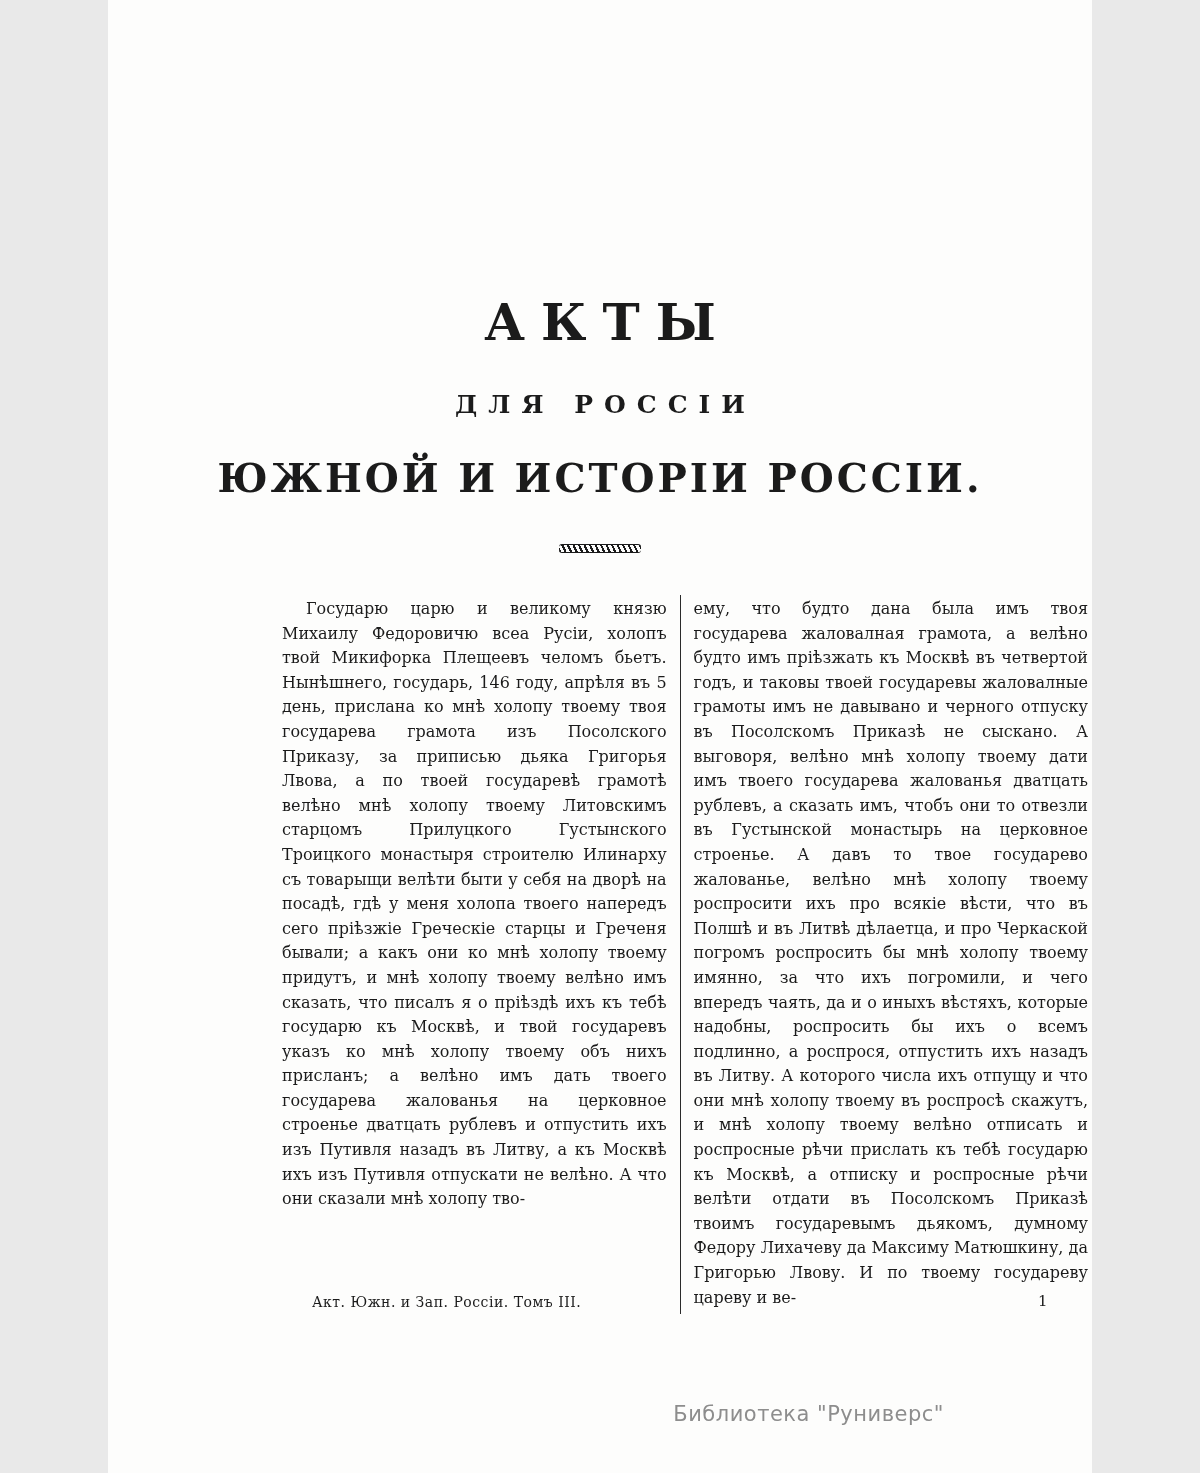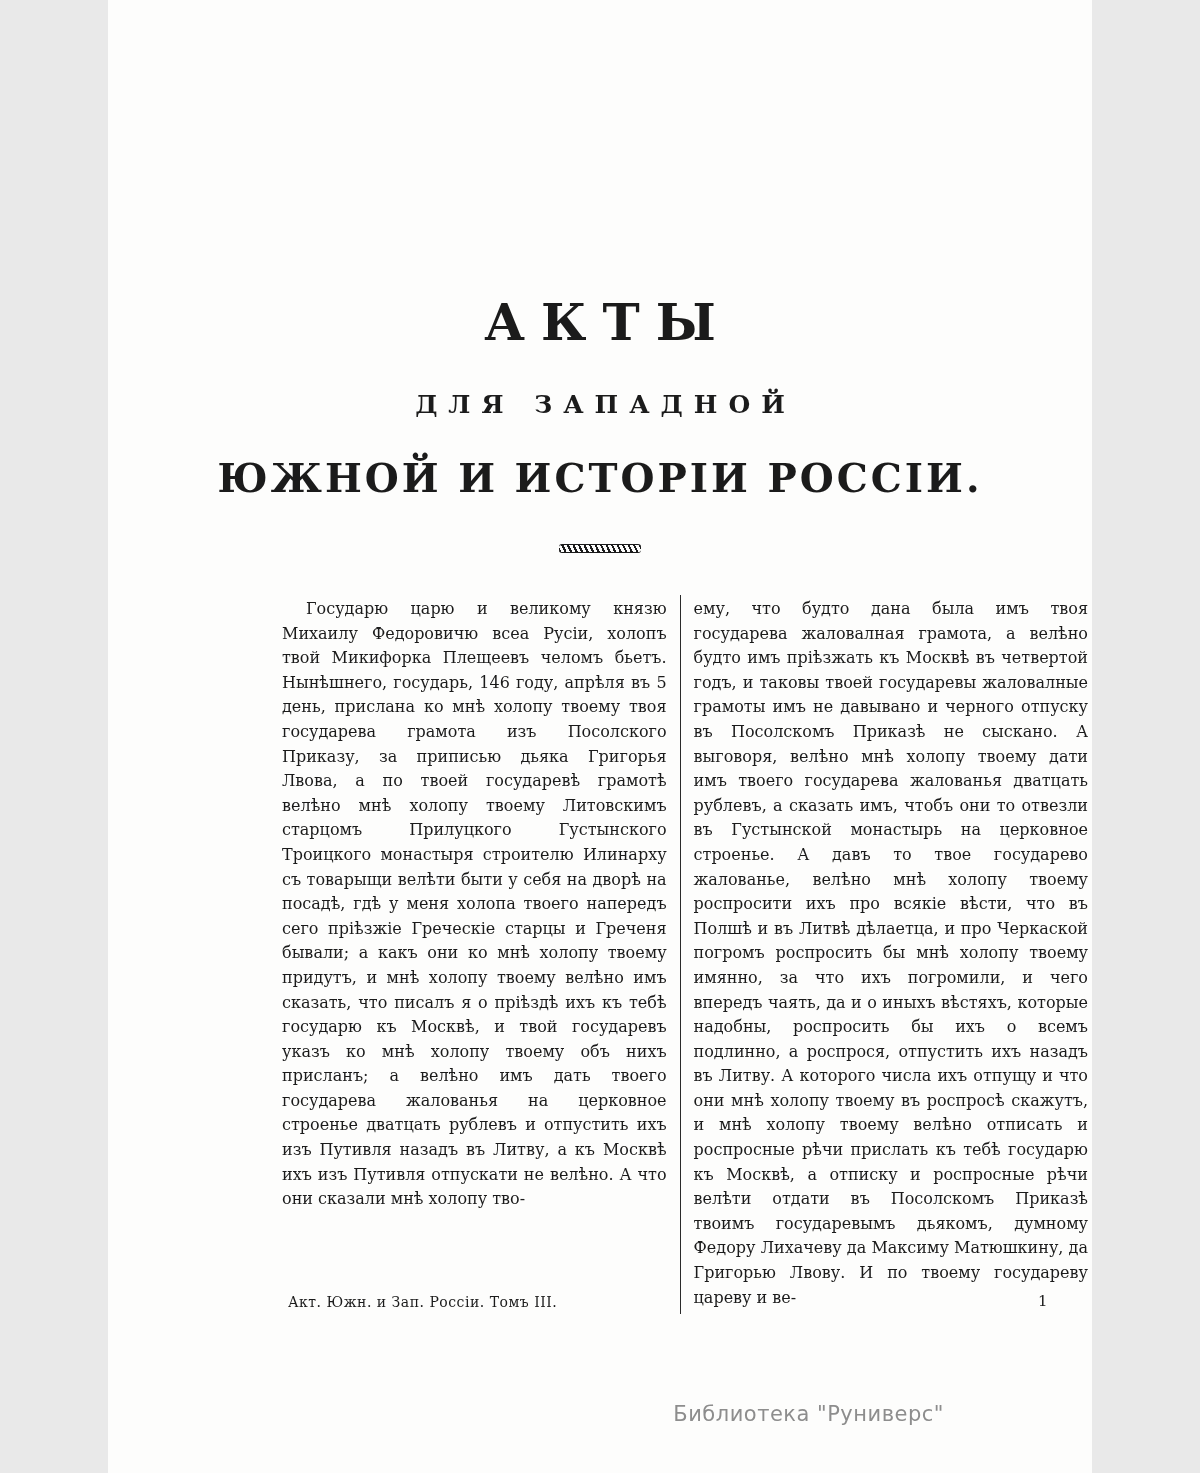--- a/index.html
+++ b/index.html
@@ -106,21 +106,21 @@
     left: 1002px;
     top: 0;
     font-size: 17px;
     font-weight: bold;
     white-space: nowrap;
   }
 
   
   .footer-signature {
     position: absolute;
-    left: 180px;
+    left: 204px;
     top: 1294px;
     font-size: 14px;
     letter-spacing: 0.5px;
   }
   .page-number {
     position: absolute;
     left: 930px;
     top: 1292px;
     font-size: 15px;
   }
@@ -136,21 +136,21 @@
     letter-spacing: 0.5px;
   }
 </style>
 </head>
 <body>
 
 <div class="page">
 
   <div class="masthead">
     <div class="main-title">АКТЫ</div>
-    <div class="series-subtitle">ДЛЯ ЗАПАДНОЙ</div>
+    <div class="series-subtitle">ДЛЯ РОССІИ</div>
     <div class="volume-title">ЮЖНОЙ И ИСТОРІИ РОССІИ.</div>
     <div class="ornament-wrap">
       <span class="ornament"></span>
     </div>
   </div>
 
   <div class="text-area">
 
     <div class="col col-left">
       <p class="body-par indented">Государю царю и великому князю Михаилу Федоровичю всеа Русіи, холопъ твой Микифорка Плещеевъ челомъ бьетъ. Нынѣшнего, государь, 146 году, апрѣля въ 5 день, прислана ко мнѣ холопу твоему твоя государева грамота изъ Посолского Приказу, за приписью дьяка Григорья Лвова, а по твоей государевѣ грамотѣ велѣно мнѣ холопу твоему Литовскимъ старцомъ Прилуцкого Густынского Троицкого монастыря строителю Илинарху съ товарыщи велѣти быти у себя на дворѣ на посадѣ, гдѣ у меня холопа твоего напередъ сего пріѣзжіе Греческіе старцы и Греченя бывали; а какъ они ко мнѣ холопу твоему придутъ, и мнѣ холопу твоему велѣно имъ сказать, что писалъ я о пріѣздѣ ихъ къ тебѣ государю къ Москвѣ, и твой государевъ указъ ко мнѣ холопу твоему объ нихъ присланъ; а велѣно имъ дать твоего государева жалованья на церковное строенье дватцать рублевъ и отпустить ихъ изъ Путивля назадъ въ Литву, а къ Москвѣ ихъ изъ Путивля отпускати не велѣно. А что они сказали мнѣ холопу тво-</p>

